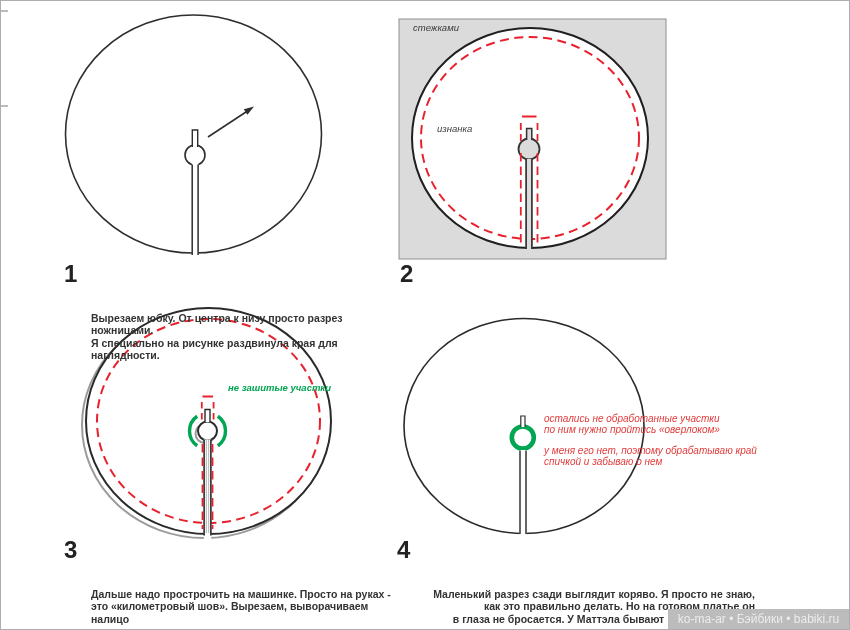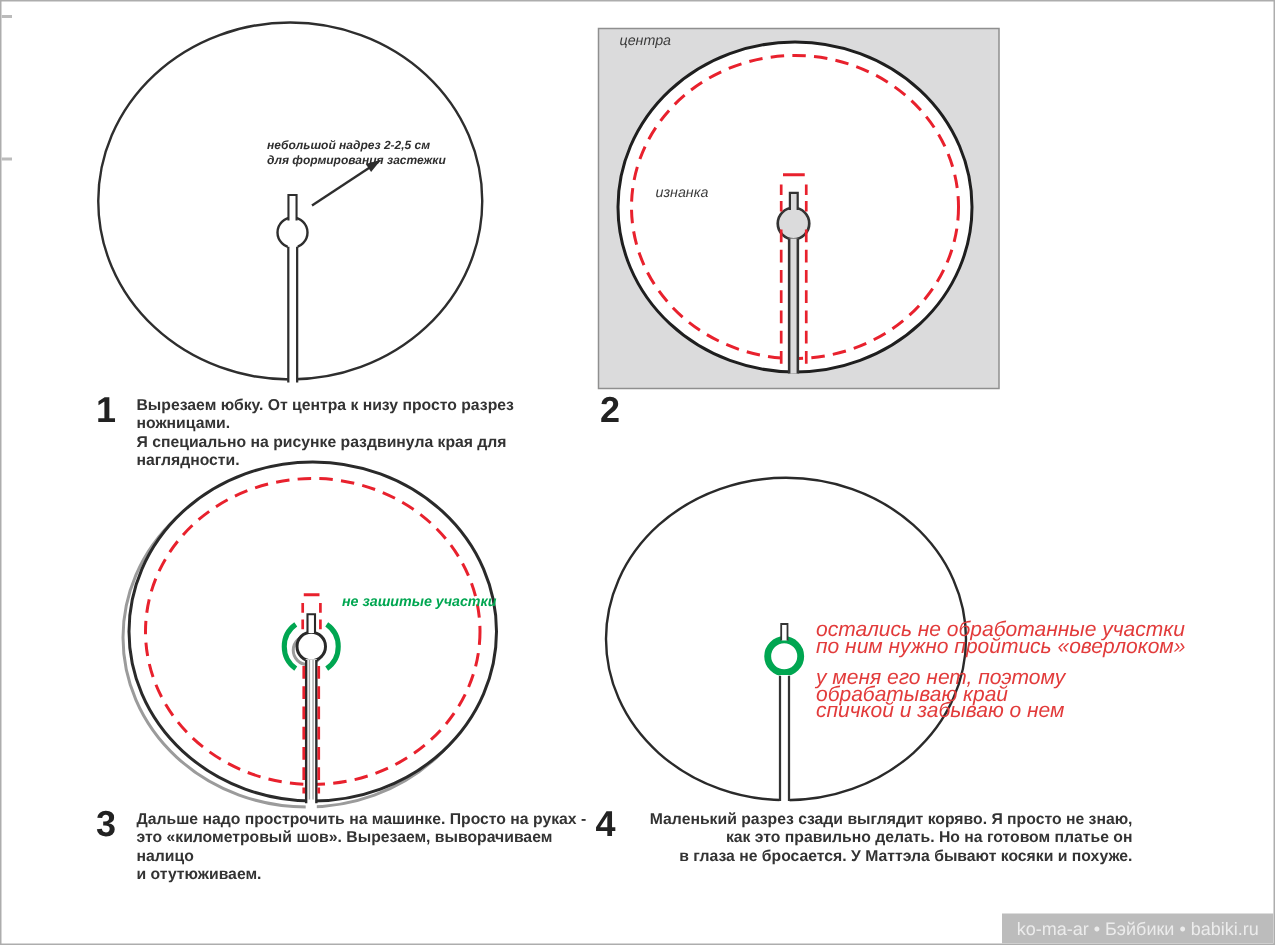--- a/index.html
+++ b/index.html
@@ -5,25 +5,25 @@
   html,body{margin:0;padding:0;background:#ffffff;}
   body{font-family:"Liberation Sans", sans-serif;}
   #canvas{
     position:relative;width:850px;height:630px;box-sizing:border-box;
     border:1px solid #adadad;background:#ffffff;overflow:hidden;
   }
   .abs{position:absolute;}
   svg{position:absolute;display:block;}
   .pre{white-space:pre-line;}
   .caption-num{font-size:24px;font-weight:bold;color:#222;line-height:24px;}
-  .caption-text{font-size:10.5px;font-weight:bold;color:#333;line-height:12.4px;}
+  .caption-text{font-size:10.5px;font-weight:bold;color:#333;line-height:12.4px;margin-top:48px;}
   .annotation-small{font-size:8px;font-weight:bold;font-style:italic;color:#2e2e2e;line-height:9.6px;}
   .label-italic{font-size:9.5px;font-style:italic;color:#3a3a3a;}
   .green-note{font-size:9.5px;font-weight:bold;font-style:italic;}
-  .red-note{font-size:14px;font-style:italic;line-height:10.8px;}
+  .red-note{font-size:10px;font-style:italic;line-height:10.8px;}
   .summary{font-size:11px;font-weight:bold;color:#222;white-space:nowrap;}
   .footer{
     height:20px;line-height:20px;text-align:center;
     font-size:12px;color:#ececec;background:#bcbcbc;
   }
   .edge-mark{width:7px;height:2px;background:#bbbbbb;}
 </style>
 </head>
 <body>
 
@@ -36,40 +36,38 @@
     <ellipse cx="152.5" cy="131" rx="128" ry="119" fill="#ffffff" stroke="#2e2e2e" stroke-width="1.6"></ellipse>
     <line x1="167" y1="134" x2="208" y2="107" stroke="#2e2e2e" stroke-width="1.6"></line>
     <polygon points="213,103.5 206.4,111.7 202.8,106.3" fill="#2e2e2e"></polygon>
     <circle cx="154" cy="152" r="10" fill="#ffffff" stroke="#2e2e2e" stroke-width="1.6"></circle>
     <path d="M151.3,144 L151.3,127 L156.7,127 L156.7,144" fill="#ffffff" stroke="#2e2e2e" stroke-width="1.4"></path>
     <rect x="150.9" y="160" width="6.4" height="96" fill="#ffffff"></rect>
     <line x1="151.2" y1="161.5" x2="151.2" y2="252" stroke="#2e2e2e" stroke-width="1.5"></line>
     <line x1="157.1" y1="161.5" x2="157.1" y2="252" stroke="#2e2e2e" stroke-width="1.5"></line>
   </svg>
 
-  <div class="abs annotation-small pre" style="left:177px;top:91px;width:130px;">небольшой надрез 2-2,5 см
-для формирования застежки</div>
 
   <svg style="left:395px;top:12px;" width="280" height="250" viewBox="0 0 280 250">
     <rect x="3" y="6" width="267" height="240" fill="#dbdbdc" stroke="#8f8f8f" stroke-width="1"></rect>
     <ellipse cx="134" cy="125" rx="118" ry="110" fill="#ffffff" stroke="#1f1f1f" stroke-width="2"></ellipse>
     <ellipse cx="134" cy="125" rx="109" ry="101" fill="none" stroke="#e8212d" stroke-width="2" stroke-dasharray="9 5.5"></ellipse>
     <circle cx="133" cy="136" r="10.5" fill="#dbdbdc" stroke="#333333" stroke-width="1.8"></circle>
     <path d="M130.6,127 L130.6,115.5 L135.8,115.5 L135.8,127" fill="#dbdbdc" stroke="#333333" stroke-width="1.5"></path>
     <line x1="126" y1="103.5" x2="140.5" y2="103.5" stroke="#e8212d" stroke-width="2"></line>
     <line x1="124.8" y1="110" x2="124.8" y2="128" stroke="#e8212d" stroke-width="1.8" stroke-dasharray="7 4"></line>
     <line x1="141.5" y1="110" x2="141.5" y2="128" stroke="#e8212d" stroke-width="1.8" stroke-dasharray="7 4"></line>
     <rect x="129.8" y="146" width="6.4" height="90" fill="#dbdbdc"></rect>
     <line x1="130.1" y1="146" x2="130.1" y2="236" stroke="#333333" stroke-width="1.7"></line>
     <line x1="135.9" y1="146" x2="135.9" y2="236" stroke="#333333" stroke-width="1.7"></line>
     <line x1="124.8" y1="140" x2="124.8" y2="233" stroke="#e8212d" stroke-width="1.8" stroke-dasharray="8.5 5"></line>
     <line x1="141.5" y1="140" x2="141.5" y2="233" stroke="#e8212d" stroke-width="1.8" stroke-dasharray="8.5 5"></line>
   </svg>
 
-  <div class="abs label-italic" style="left:412px;top:21px;">центра</div>
+  <div class="abs label-italic" style="left:412px;top:21px;">стежками</div>
   <div class="abs label-italic" style="left:436px;top:122px;">изнанка</div>
 
   <svg style="left:60px;top:298px;" width="325" height="248" viewBox="0 0 325 248">
     <ellipse cx="143.5" cy="126" rx="122.5" ry="113" fill="none" stroke="#9b9b9b" stroke-width="2"></ellipse>
     <ellipse cx="147.5" cy="122" rx="122.5" ry="113" fill="#ffffff" stroke="#2a2a2a" stroke-width="2"></ellipse>
     <ellipse cx="147.5" cy="122" rx="111.5" ry="102" fill="none" stroke="#e8212d" stroke-width="2" stroke-dasharray="9 5.5"></ellipse>
     <circle cx="144" cy="134.5" r="9.5" fill="none" stroke="#9b9b9b" stroke-width="2"></circle>
     <circle cx="146.5" cy="132" r="9.5" fill="#ffffff" stroke="#2a2a2a" stroke-width="2"></circle>
     <path d="M156.82,117.26 A18,18 0 0 1 156.82,146.74" fill="none" stroke="#00a651" stroke-width="3.4"></path>
     <path d="M136.18,146.74 A18,18 0 0 1 136.18,117.26" fill="none" stroke="#00a651" stroke-width="3.4"></path>
@@ -79,21 +77,21 @@
     <path d="M144,123 L144,110.5 L149,110.5 L149,123" fill="#ffffff" stroke="#2a2a2a" stroke-width="1.4"></path>
     <rect x="142.8" y="140.5" width="7.4" height="100" fill="#ffffff"></rect>
     <line x1="143.1" y1="141" x2="143.1" y2="236.5" stroke="#2a2a2a" stroke-width="1.6"></line>
     <line x1="149.9" y1="141" x2="149.9" y2="236.5" stroke="#2a2a2a" stroke-width="1.6"></line>
     <line x1="145.3" y1="141" x2="145.3" y2="234" stroke="#a9a9a9" stroke-width="0.9"></line>
     <line x1="147.7" y1="141" x2="147.7" y2="234" stroke="#a9a9a9" stroke-width="0.9"></line>
     <line x1="141.5" y1="145" x2="141.5" y2="230" stroke="#e8212d" stroke-width="1.8" stroke-dasharray="8.5 5"></line>
     <line x1="151.5" y1="145" x2="151.5" y2="230" stroke="#e8212d" stroke-width="1.8" stroke-dasharray="8.5 5"></line>
   </svg>
 
-  <div class="abs green-note" style="left:227px;top:395px;color:#00a651;text-align:center;">не зашитые участки</div>
+  <div class="abs green-note" style="left:227px;top:381px;color:#00a651;text-align:center;">не зашитые участки</div>
 
   <svg style="left:395px;top:298px;" width="325" height="248" viewBox="0 0 325 248">
     <ellipse cx="128" cy="127" rx="120" ry="107.5" fill="#ffffff" stroke="#2a2a2a" stroke-width="1.6"></ellipse>
     <circle cx="126.8" cy="138.5" r="11" fill="#ffffff" stroke="#00a651" stroke-width="4.6"></circle>
     <path d="M124.8,128 L124.8,117 L129,117 L129,128" fill="#ffffff" stroke="#333333" stroke-width="1.2"></path>
     <rect x="123.6" y="151" width="6.8" height="85.5" fill="#ffffff"></rect>
     <line x1="124" y1="151.5" x2="124" y2="235" stroke="#333333" stroke-width="1.5"></line>
     <line x1="130" y1="151.5" x2="130" y2="235" stroke="#333333" stroke-width="1.5"></line>
   </svg>
 

